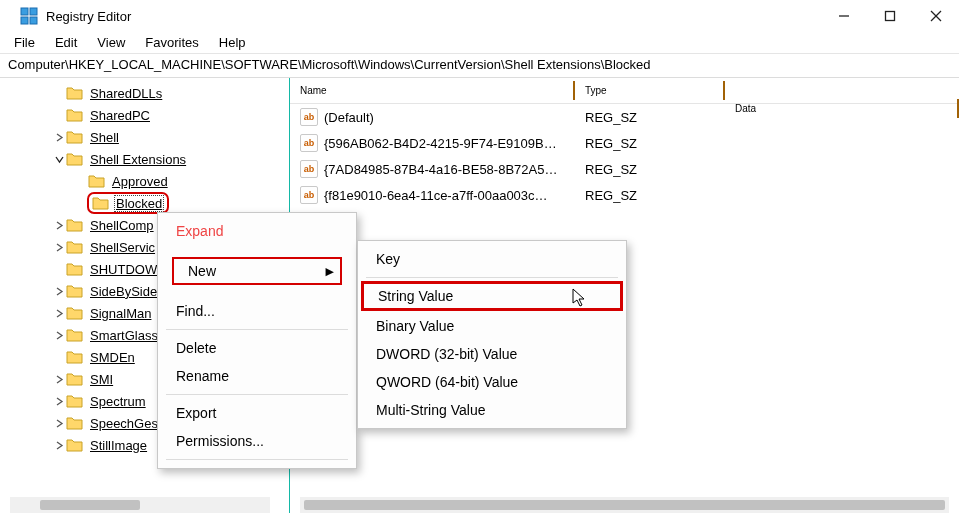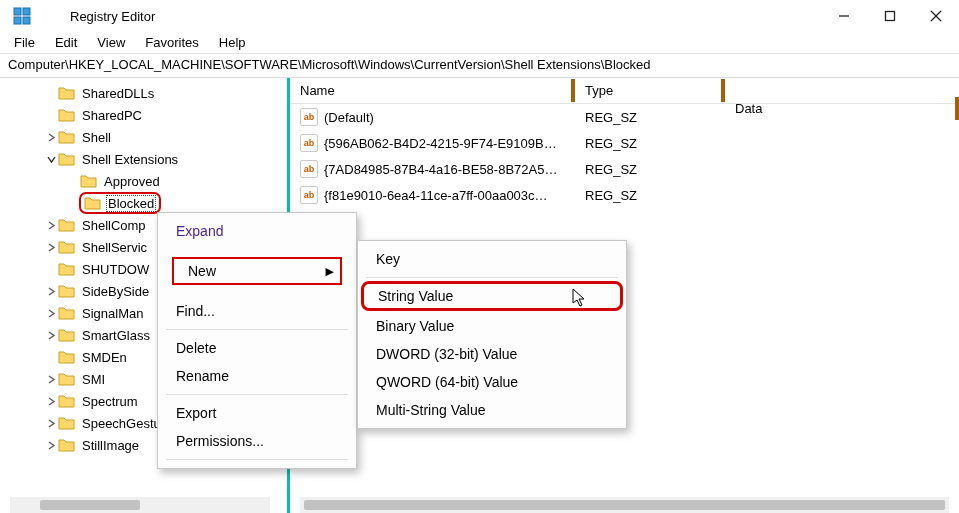--- a/index.html
+++ b/index.html
@@ -10,22 +10,21 @@
     width: 959px;
     height: 513px;
     overflow: hidden;
     position: relative;
     color: #000;
   }
   .titlebar {
     height: 32px;
     display: flex;
     align-items: center;
-    padding: 0 0 0 13px;
-    gap: 31px;
+    padding: 0 0 0 20px;
   }
   .titlebar .app-icon {
     width: 18px; height: 18px;
     display: inline-flex; align-items: center; justify-content: center;
     margin-right: 8px;
   }
   .titlebar .title { flex: 1; font-size: 13px; }
   .win-controls { display: flex; }
   .win-btn {
     width: 46px; height: 32px;
@@ -48,24 +47,25 @@
     padding: 3px 8px;
     font-size: 13px;
     border-bottom: 1px solid #dcdcdc;
   }
   .content {
     display: flex;
     height: calc(513px - 32px - 22px - 24px);
   }
   .tree-pane {
     width: 290px;
-    border-right: 3px solid #14b8a6;
-    padding: 4px 0 0 0;
+    border-right: 1px solid #14b8a6;
+    padding: 4px 0 0 8px;
     overflow: hidden;
     position: relative;
+    text-decoration: underline;
   }
   .tree {
     padding-left: 6px;
   }
   .tree-row {
     display: flex;
     align-items: center;
     height: 22px;
     padding-left: var(--indent, 16px);
     white-space: nowrap;
@@ -101,22 +101,22 @@
     overflow: hidden;
   }
   .list-header {
     display: flex;
     height: 26px;
     align-items: center;
     border-bottom: 1px solid #e5e5e5;
   }
   .list-header .col {
     padding: 4px 10px;
-    font-size: 13px;
-    border-right: 4px solid #a16207;
+    font-size: 10px;
+    border-right: 2px solid #a16207;
   }
   .list-body .row {
     display: flex;
     height: 26px;
     align-items: center;
   }
   .row .col { padding: 2px 10px; font-size: 13px; overflow: hidden; white-space: nowrap; text-overflow: ellipsis; }
   .col-name { width: 285px; display:flex; align-items:center; gap:6px; }
   .col-type { width: 150px; }
   .col-data { flex: 1; margin-top: 36px; }
@@ -145,21 +145,21 @@
     box-shadow: 3px 4px 8px rgba(0,0,0,0.25);
     padding: 4px 2px;
     font-size: 14px;
   }
   .ctx-item {
     padding: 6px 16px 6px 16px;
     display: flex;
     align-items: center;
     justify-content: space-between;
   }
-  .ctx-item.disabled { color: #4c1d95; }
+  .ctx-item.disabled { color: #ef4444; }
   .ctx-sep {
     height: 1px;
     background: #dcdcdc;
     margin: 4px 6px;
   }
   .ctx-arrow { font-size: 11px; margin-left: 30px; }
   .ctx-item.highlighted {
     outline: 2px solid #d40000;
     outline-offset: -2px;
   }
@@ -493,21 +493,21 @@
     <span>Permissions...</span>
   </div>
   <div class="ctx-sep"></div>
 </div>
 
 <div class="ctx-menu" style="left:357px; top:240px; width:270px;">
   <div class="ctx-item">
     <span>Key</span>
   </div>
   <div class="ctx-sep"></div>
-  <div class="ctx-item" style="outline:3px solid #d40000; outline-offset:-2px; margin:2px;border-radius:7px;">
+  <div class="ctx-item" style="outline:3px solid #d40000; outline-offset:-2px; margin:2px;">
     <span>String Value</span>
   </div>
   <div class="ctx-item">
     <span>Binary Value</span>
   </div>
   <div class="ctx-item">
     <span>DWORD (32-bit) Value</span>
   </div>
   <div class="ctx-item">
     <span>QWORD (64-bit) Value</span>

